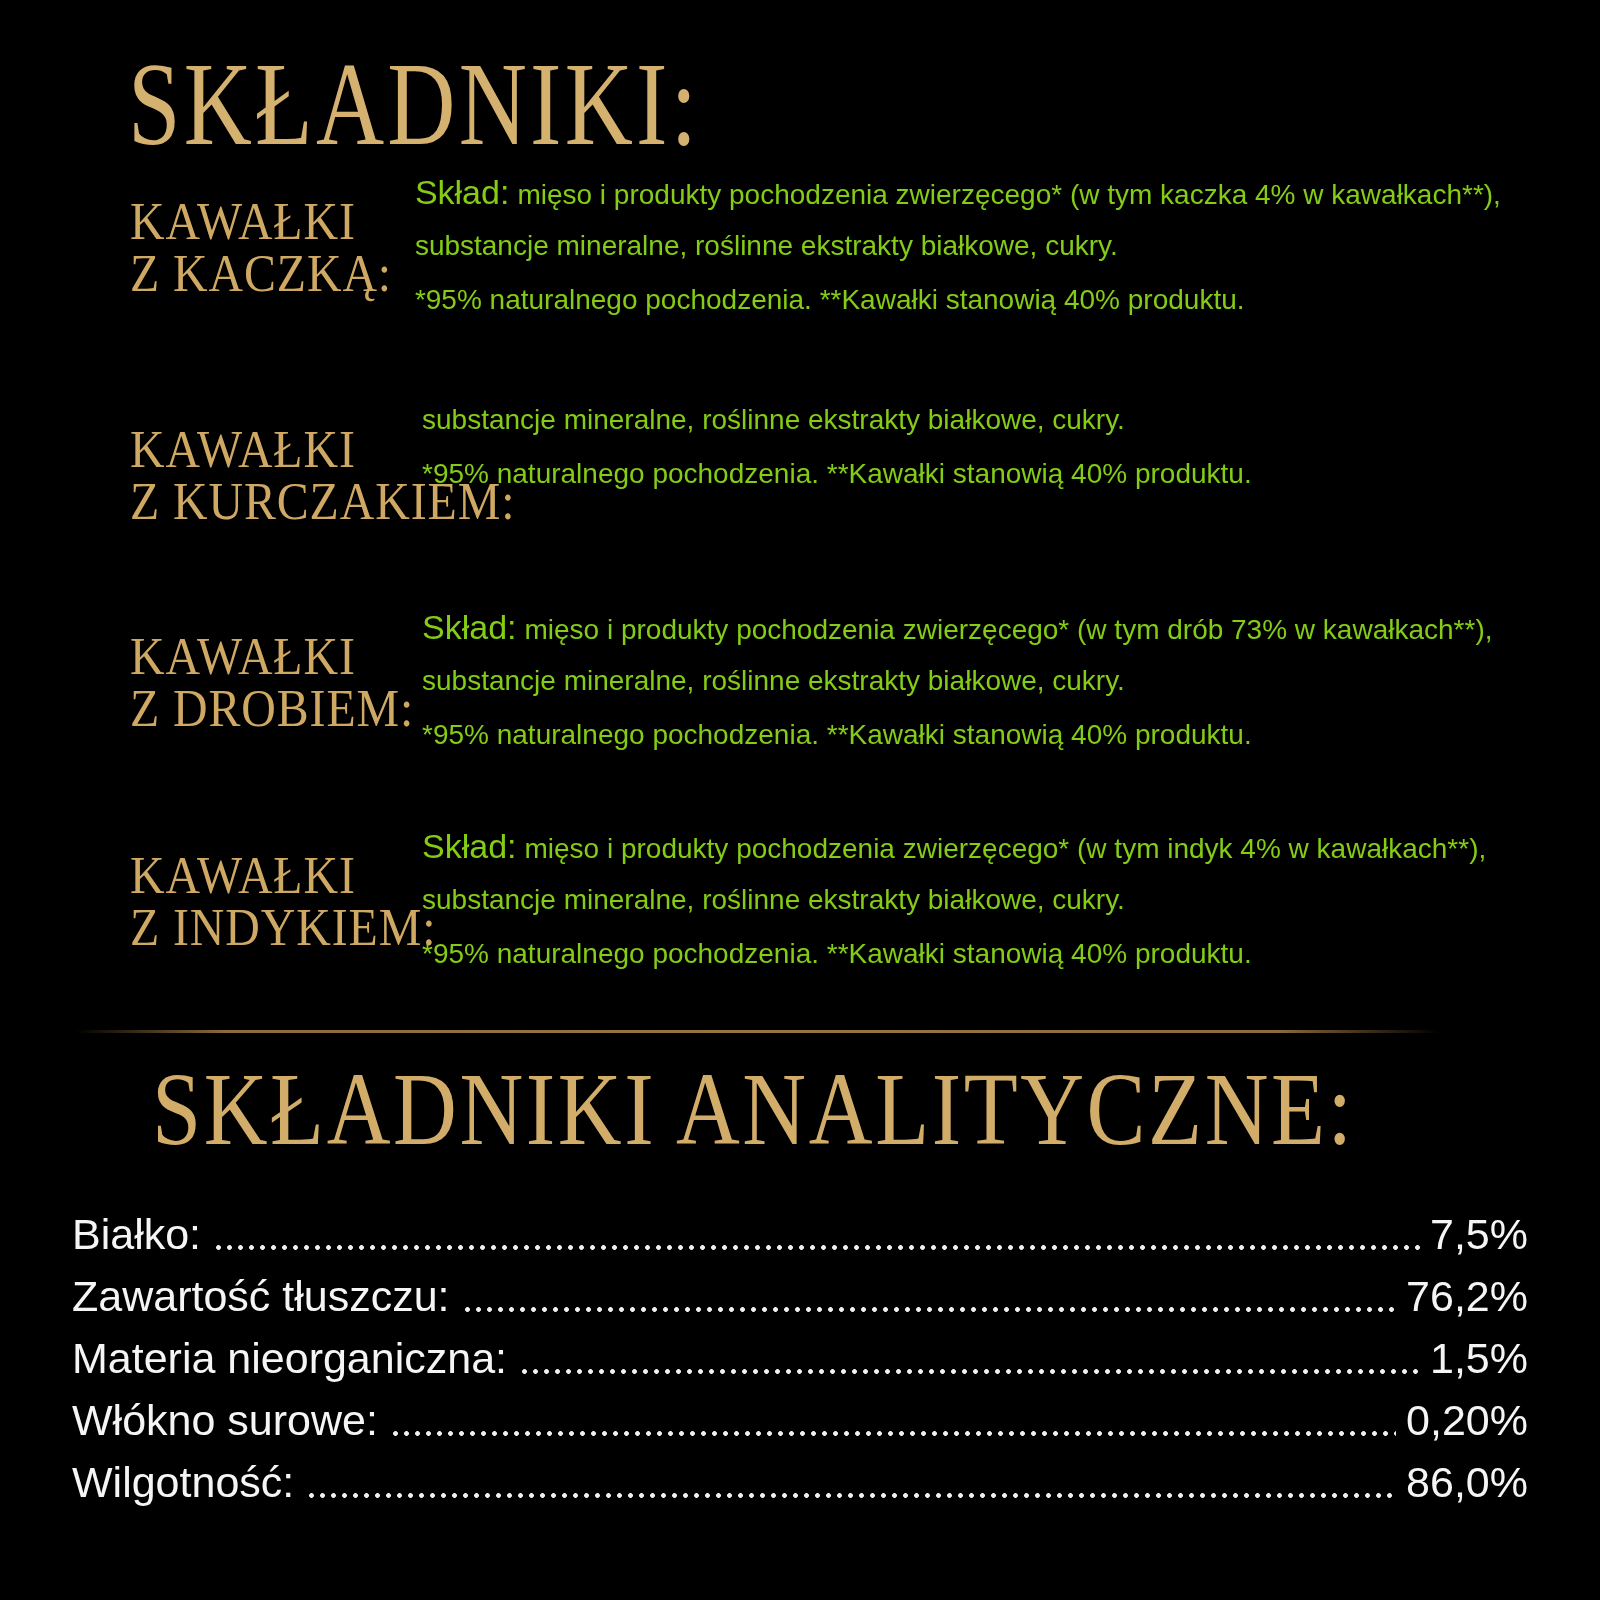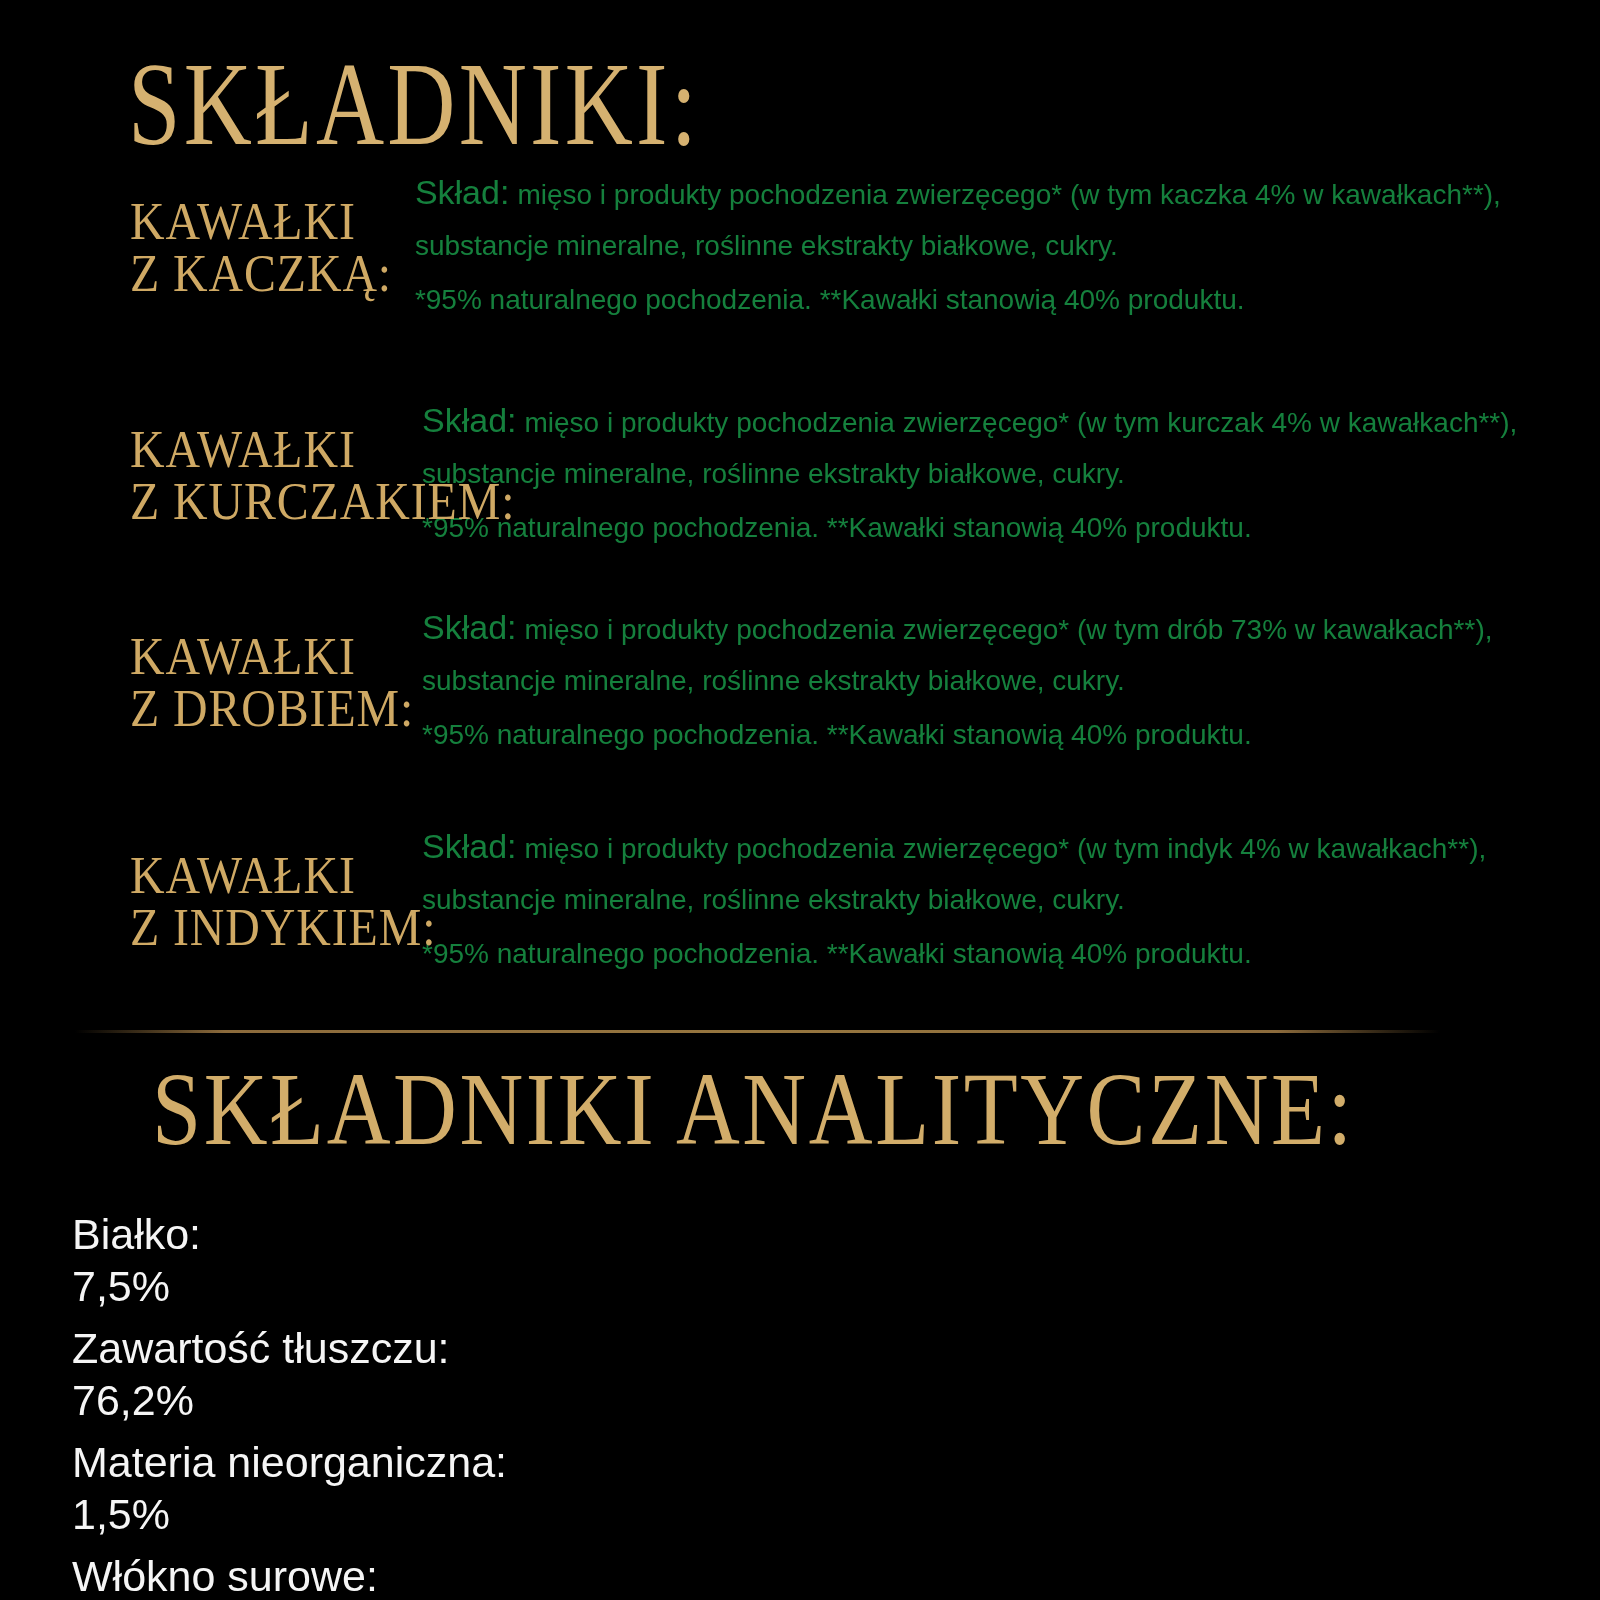--- a/index.html
+++ b/index.html
@@ -49,21 +49,21 @@
     font-size:52px;line-height:52px;
     letter-spacing:1px;
     color:#cfa964;
     transform:scaleX(0.92);
     transform-origin:left top;
     white-space:nowrap;
   }
   .ing-text{
     flex:1;
     padding-top:5px;
-    color:#15803d;
+    color:#84cc16;
     font-size:28px;
   }
   .ing-line{
     height:54px;line-height:54px;
     white-space:nowrap;
   }
   .sklad{
     font-size:34px;
     margin-right:8px;
   }
@@ -82,21 +82,21 @@
 
   
   .analytics{
     position:absolute;left:72px;top:1212px;
     width:1456px;
     display:flex;flex-direction:column;gap:17px;
     color:#f5f5f5;
     font-size:43px;line-height:45px;
   }
   .arow{
-    display:flex;align-items:baseline;flex-direction:column;
+    display:flex;align-items:baseline;
   }
   .alabel{white-space:nowrap;}
   .avalue{white-space:nowrap;}
   .dots{
     flex:1;
     align-self:flex-end;
     height:5px;
     margin:0 10px 7px 12px;
     background-image:radial-gradient(circle, #f0f0f0 2.1px, transparent 2.6px);
     background-size:11px 5px;
@@ -124,23 +124,20 @@
       <div class="ing-line">*95% naturalnego pochodzenia. **Kawałki stanowią 40% produktu.</div>
     </div>
   </section>
 
   <section class="ingredient" style="top:388px">
     <div class="ing-label">
       <div>KAWAŁKI</div>
       <div>Z KURCZAKIEM:</div>
     </div>
     <div class="ing-text">
-      <div class="ing-line">
-        <span class="sklad">Skład:</span><span>mięso i produkty pochodzenia zwierzęcego* (w tym kurczak 4% w kawałkach**),</span>
-      </div>
       <div class="ing-line">substancje mineralne, roślinne ekstrakty białkowe, cukry.</div>
       <div class="ing-line">*95% naturalnego pochodzenia. **Kawałki stanowią 40% produktu.</div>
     </div>
   </section>
 
   <section class="ingredient" style="top:595px">
     <div class="ing-label">
       <div>KAWAŁKI</div>
       <div>Z DROBIEM:</div>
     </div>

